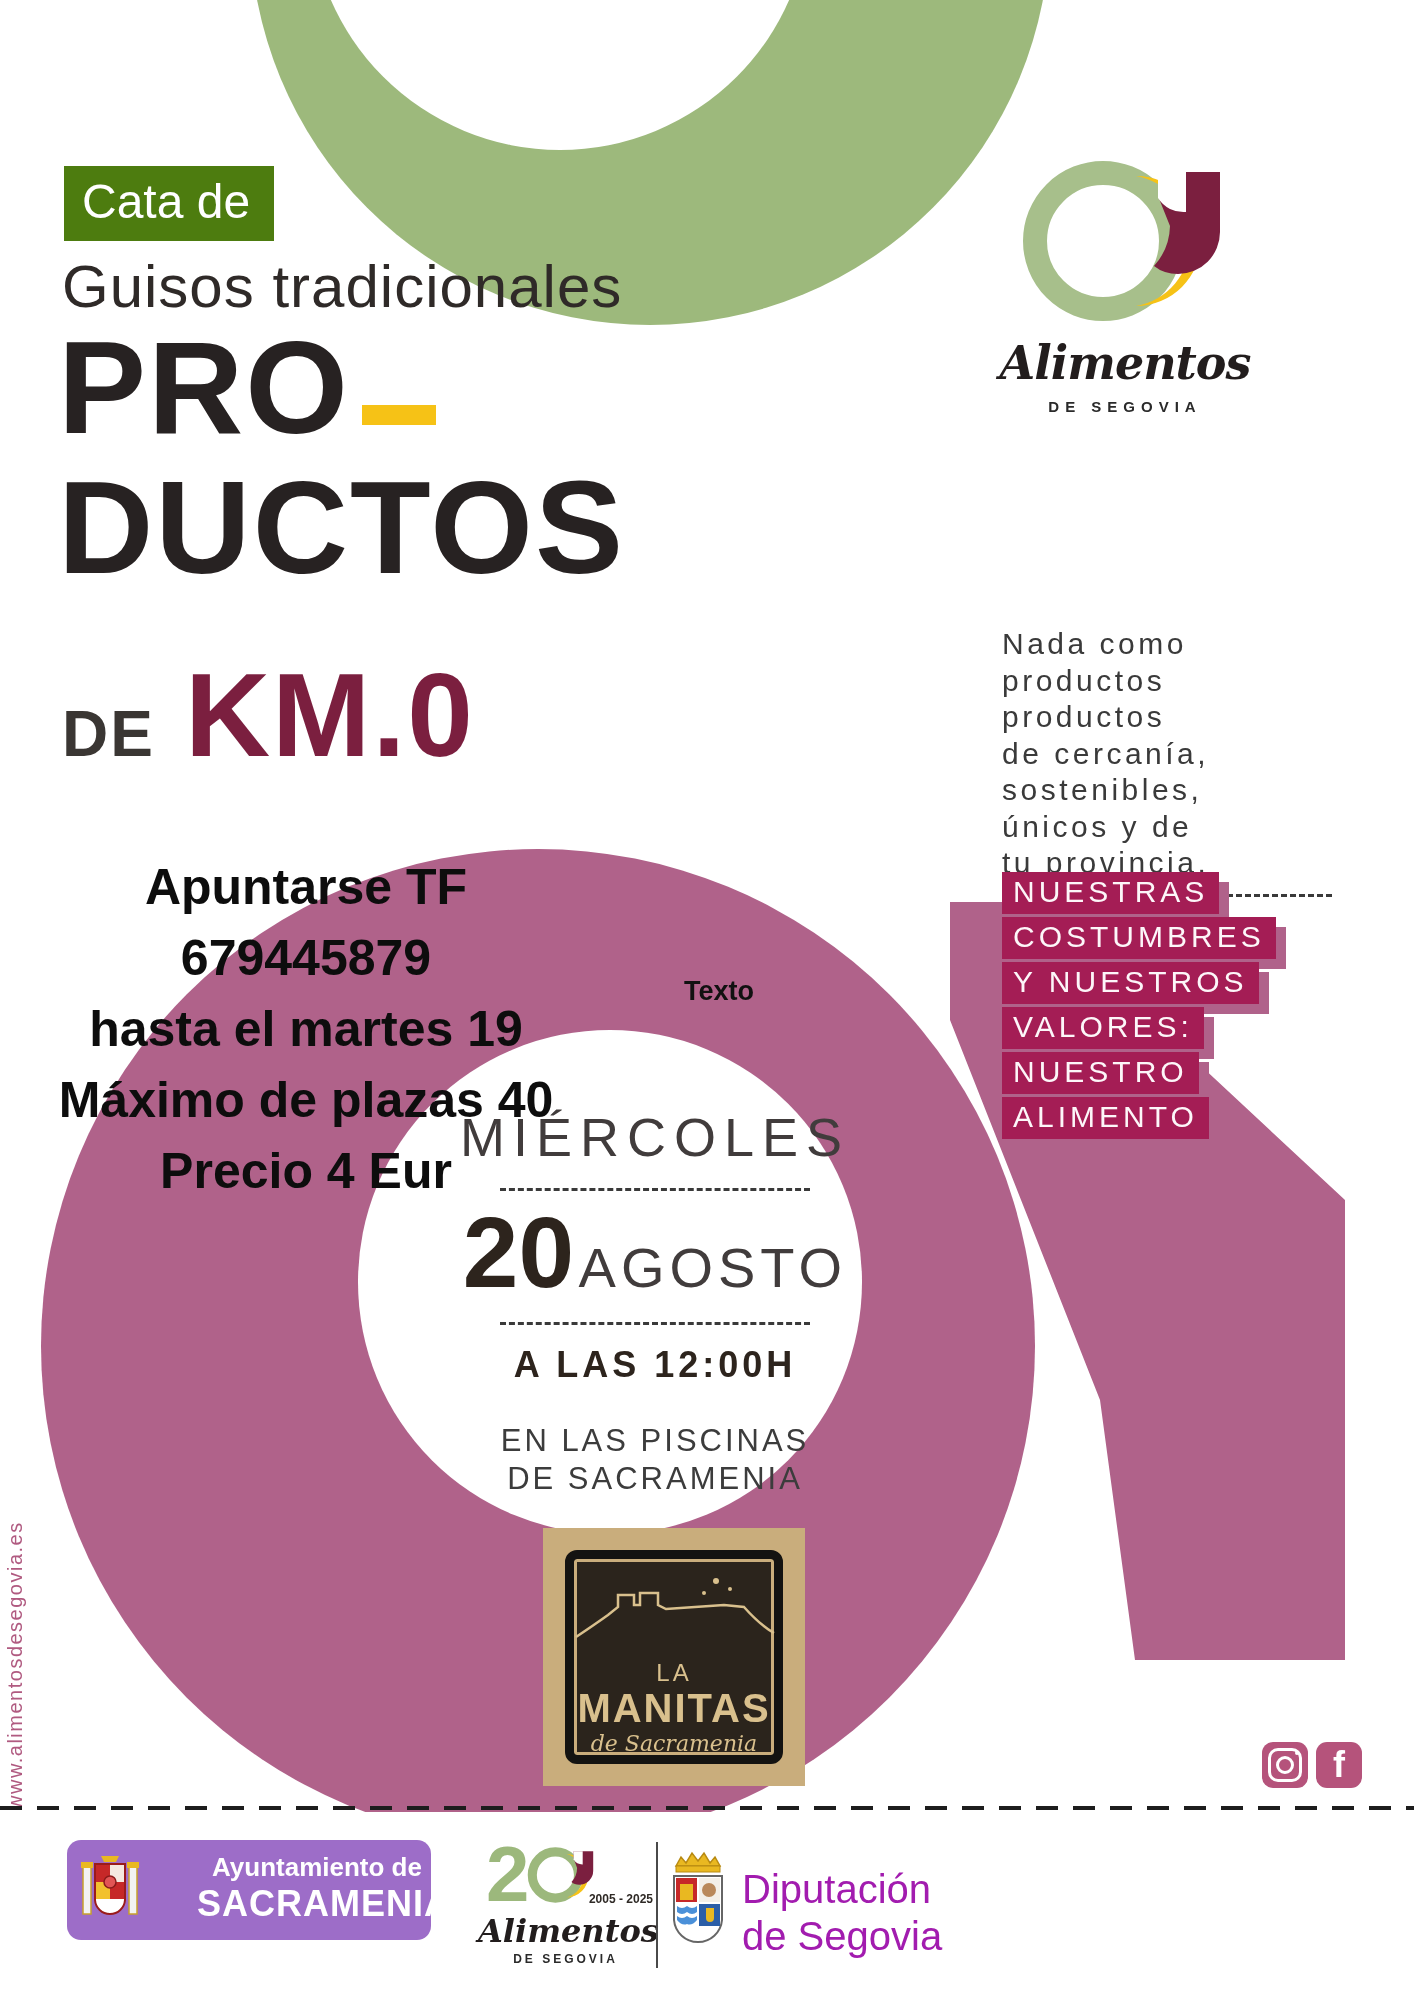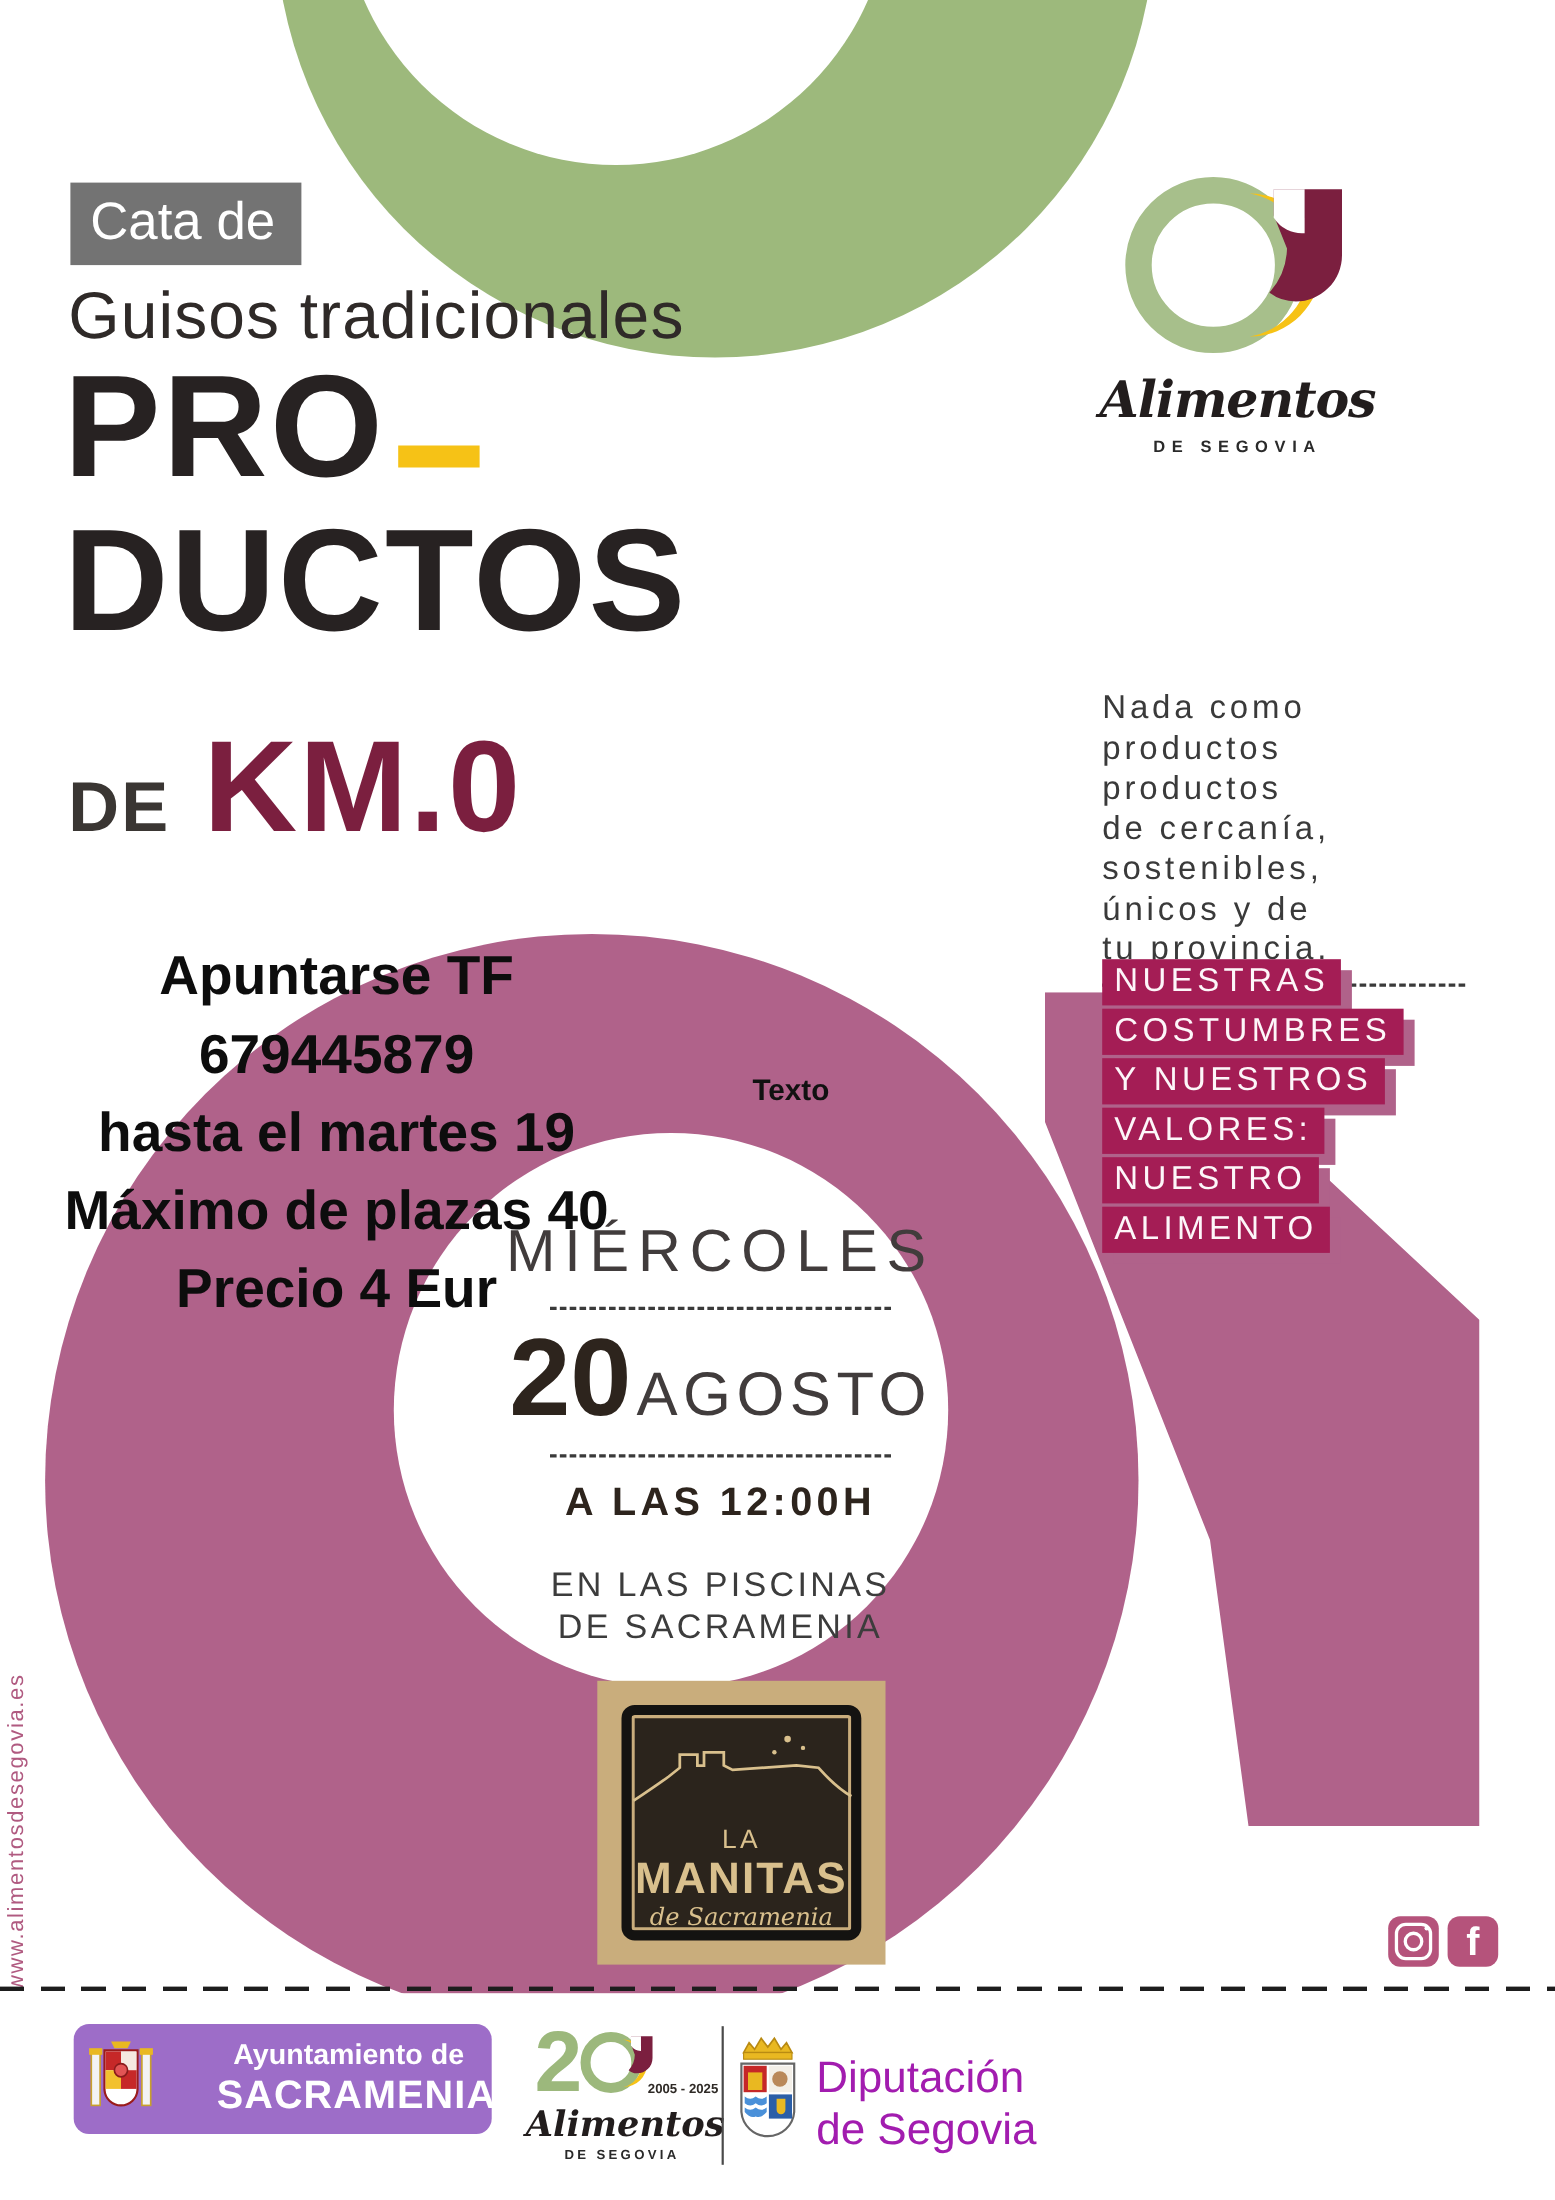--- a/index.html
+++ b/index.html
@@ -9,21 +9,21 @@
 
   
   .green-outer{left:250px;top:-475px;width:800px;height:800px;border-radius:50%;background:#9db97c;z-index:1;}
   .green-inner{left:310px;top:-350px;width:500px;height:500px;border-radius:50%;background:#ffffff;z-index:2;}
   .pink-outer{left:41px;top:849px;width:994px;height:994px;border-radius:50%;background:#b0628a;z-index:1;}
   .pink-band{left:0;top:0;width:1414px;height:2000px;background:#b0628a;z-index:1;
              clip-path:polygon(950px 902px,1025px 902px,1345px 1200px,1345px 1660px,1135px 1660px,1100px 1400px,950px 1020px);}
   .pink-hole{left:358px;top:1030px;width:504px;height:504px;border-radius:50%;background:#ffffff;z-index:2;}
 
   
-  .tag-box{left:64px;top:166px;background:#737373;color:#fff;padding:8px 24px 12px 18px;
+  .tag-box{left:64px;top:166px;background:#4d7c0f;color:#fff;padding:8px 24px 12px 18px;
            font-size:48px;font-weight:300;z-index:5;}
   .subtitle{left:62px;top:252px;font-size:60px;font-weight:300;color:#2f2a28;z-index:5;letter-spacing:1px;}
   .title1{left:58px;top:322px;font-size:132px;font-weight:800;color:#272222;z-index:5;letter-spacing:2px;line-height:1;}
   .yellow-dash{display:inline-block;width:74px;height:20px;background:#f6c216;margin-left:12px;transform:translateY(-8px);}
   .title2{left:58px;top:462px;font-size:132px;font-weight:800;color:#272222;z-index:5;letter-spacing:2px;line-height:1;}
   .title3{left:62px;top:656px;z-index:5;display:flex;align-items:baseline;}
   .title3 .de{font-size:64px;font-weight:700;color:#3a3633;letter-spacing:2px;}
   .title3 .km{font-size:118px;font-weight:800;color:#7b1f3f;letter-spacing:2px;margin-left:30px;line-height:1;}
 
   
@@ -74,21 +74,21 @@
              background:repeating-linear-gradient(90deg,#1d1d1d 0 22px,transparent 22px 37px);}
   .social{z-index:7;width:46px;height:46px;border-radius:11px;background:#b5537b;}
   .insta{left:1262px;top:1742px;}
   .insta .cam{position:absolute;inset:6px;border:3px solid #fff;border-radius:10px;}
   .insta .lens{position:absolute;left:14px;top:14px;width:12px;height:12px;border:3px solid #fff;border-radius:50%;}
   .insta .dot{position:absolute;right:9px;top:9px;width:4px;height:4px;background:#fff;border-radius:50%;}
   .fb{left:1316px;top:1742px;color:#fff;font-size:36px;font-weight:700;text-align:center;line-height:46px;}
 
   
   .footer-bg{left:0;top:1812px;width:1414px;height:188px;background:#fff;z-index:4;}
-  .ayto{left:67px;top:1840px;width:364px;height:100px;background:#9d6dc8;border-radius:14px;z-index:6;padding-left:16px;}
+  .ayto{left:67px;top:1840px;width:364px;height:100px;background:#9d6dc8;border-radius:14px;z-index:6;}
   .ayto-text{position:absolute;left:130px;top:12px;width:240px;text-align:center;color:#fff;}
   .ayto-l1{font-size:26px;font-weight:700;}
   .ayto-l2{font-size:36px;font-weight:800;letter-spacing:1px;}
   .anniv{left:478px;top:1836px;width:175px;text-align:center;z-index:6;}
   .anniv-top{position:relative;height:76px;}
   .anniv-2{position:absolute;left:8px;top:0;font-size:78px;font-weight:800;color:#9cb87c;line-height:76px;}
   .anniv-years{position:absolute;right:0;bottom:6px;font-size:12px;font-weight:700;color:#2f2a26;}
   .anniv-name{font-family:"DejaVu Serif",serif;font-style:italic;font-weight:700;font-size:32px;color:#221d1d;}
   .anniv-sub{font-size:12px;font-weight:700;letter-spacing:3px;color:#2a2a2a;margin-top:2px;}
   .divider{left:656px;top:1842px;width:2px;height:126px;background:#4a4a4a;z-index:6;}

